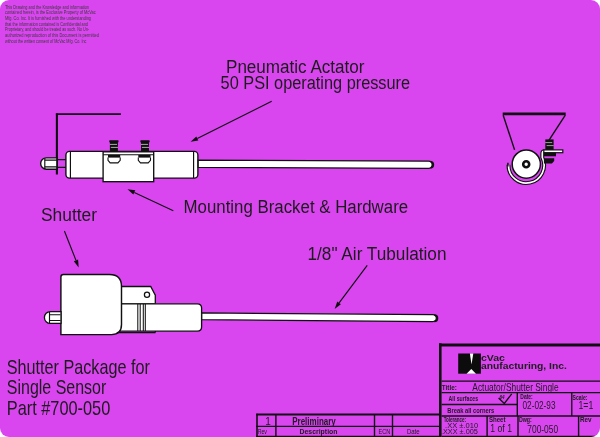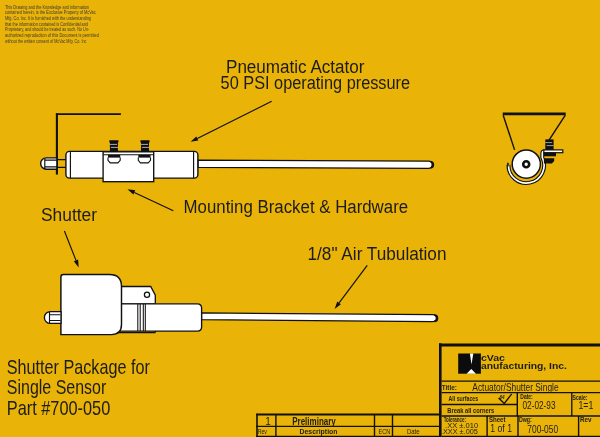--- a/index.html
+++ b/index.html
@@ -1,17 +1,17 @@
 <!DOCTYPE html>
 <html><head>
 <meta charset="utf-8">
 <style>
   html,body{margin:0;padding:0;background:#fff;}
-  #page{position:relative;width:600px;height:437px;background:#eab308;overflow:hidden;
-        font-family:"Liberation Sans",sans-serif;}
+  #page{position:relative;width:600px;height:437px;background:#d946ef;overflow:hidden;
+        font-family:"Liberation Sans",sans-serif;border-radius:9px;}
   svg{position:absolute;left:0;top:0;}
   text{font-family:"Liberation Sans",sans-serif;fill:#1c1c1c;}
   .lbl{font-size:18px;}
   .big{font-size:21px;}
   .tiny{font-size:5px;fill:#3a3a3a;}
   .tb{font-size:7px;font-weight:bold;}
 </style>
 </head>
 <body>
 <div id="page">

